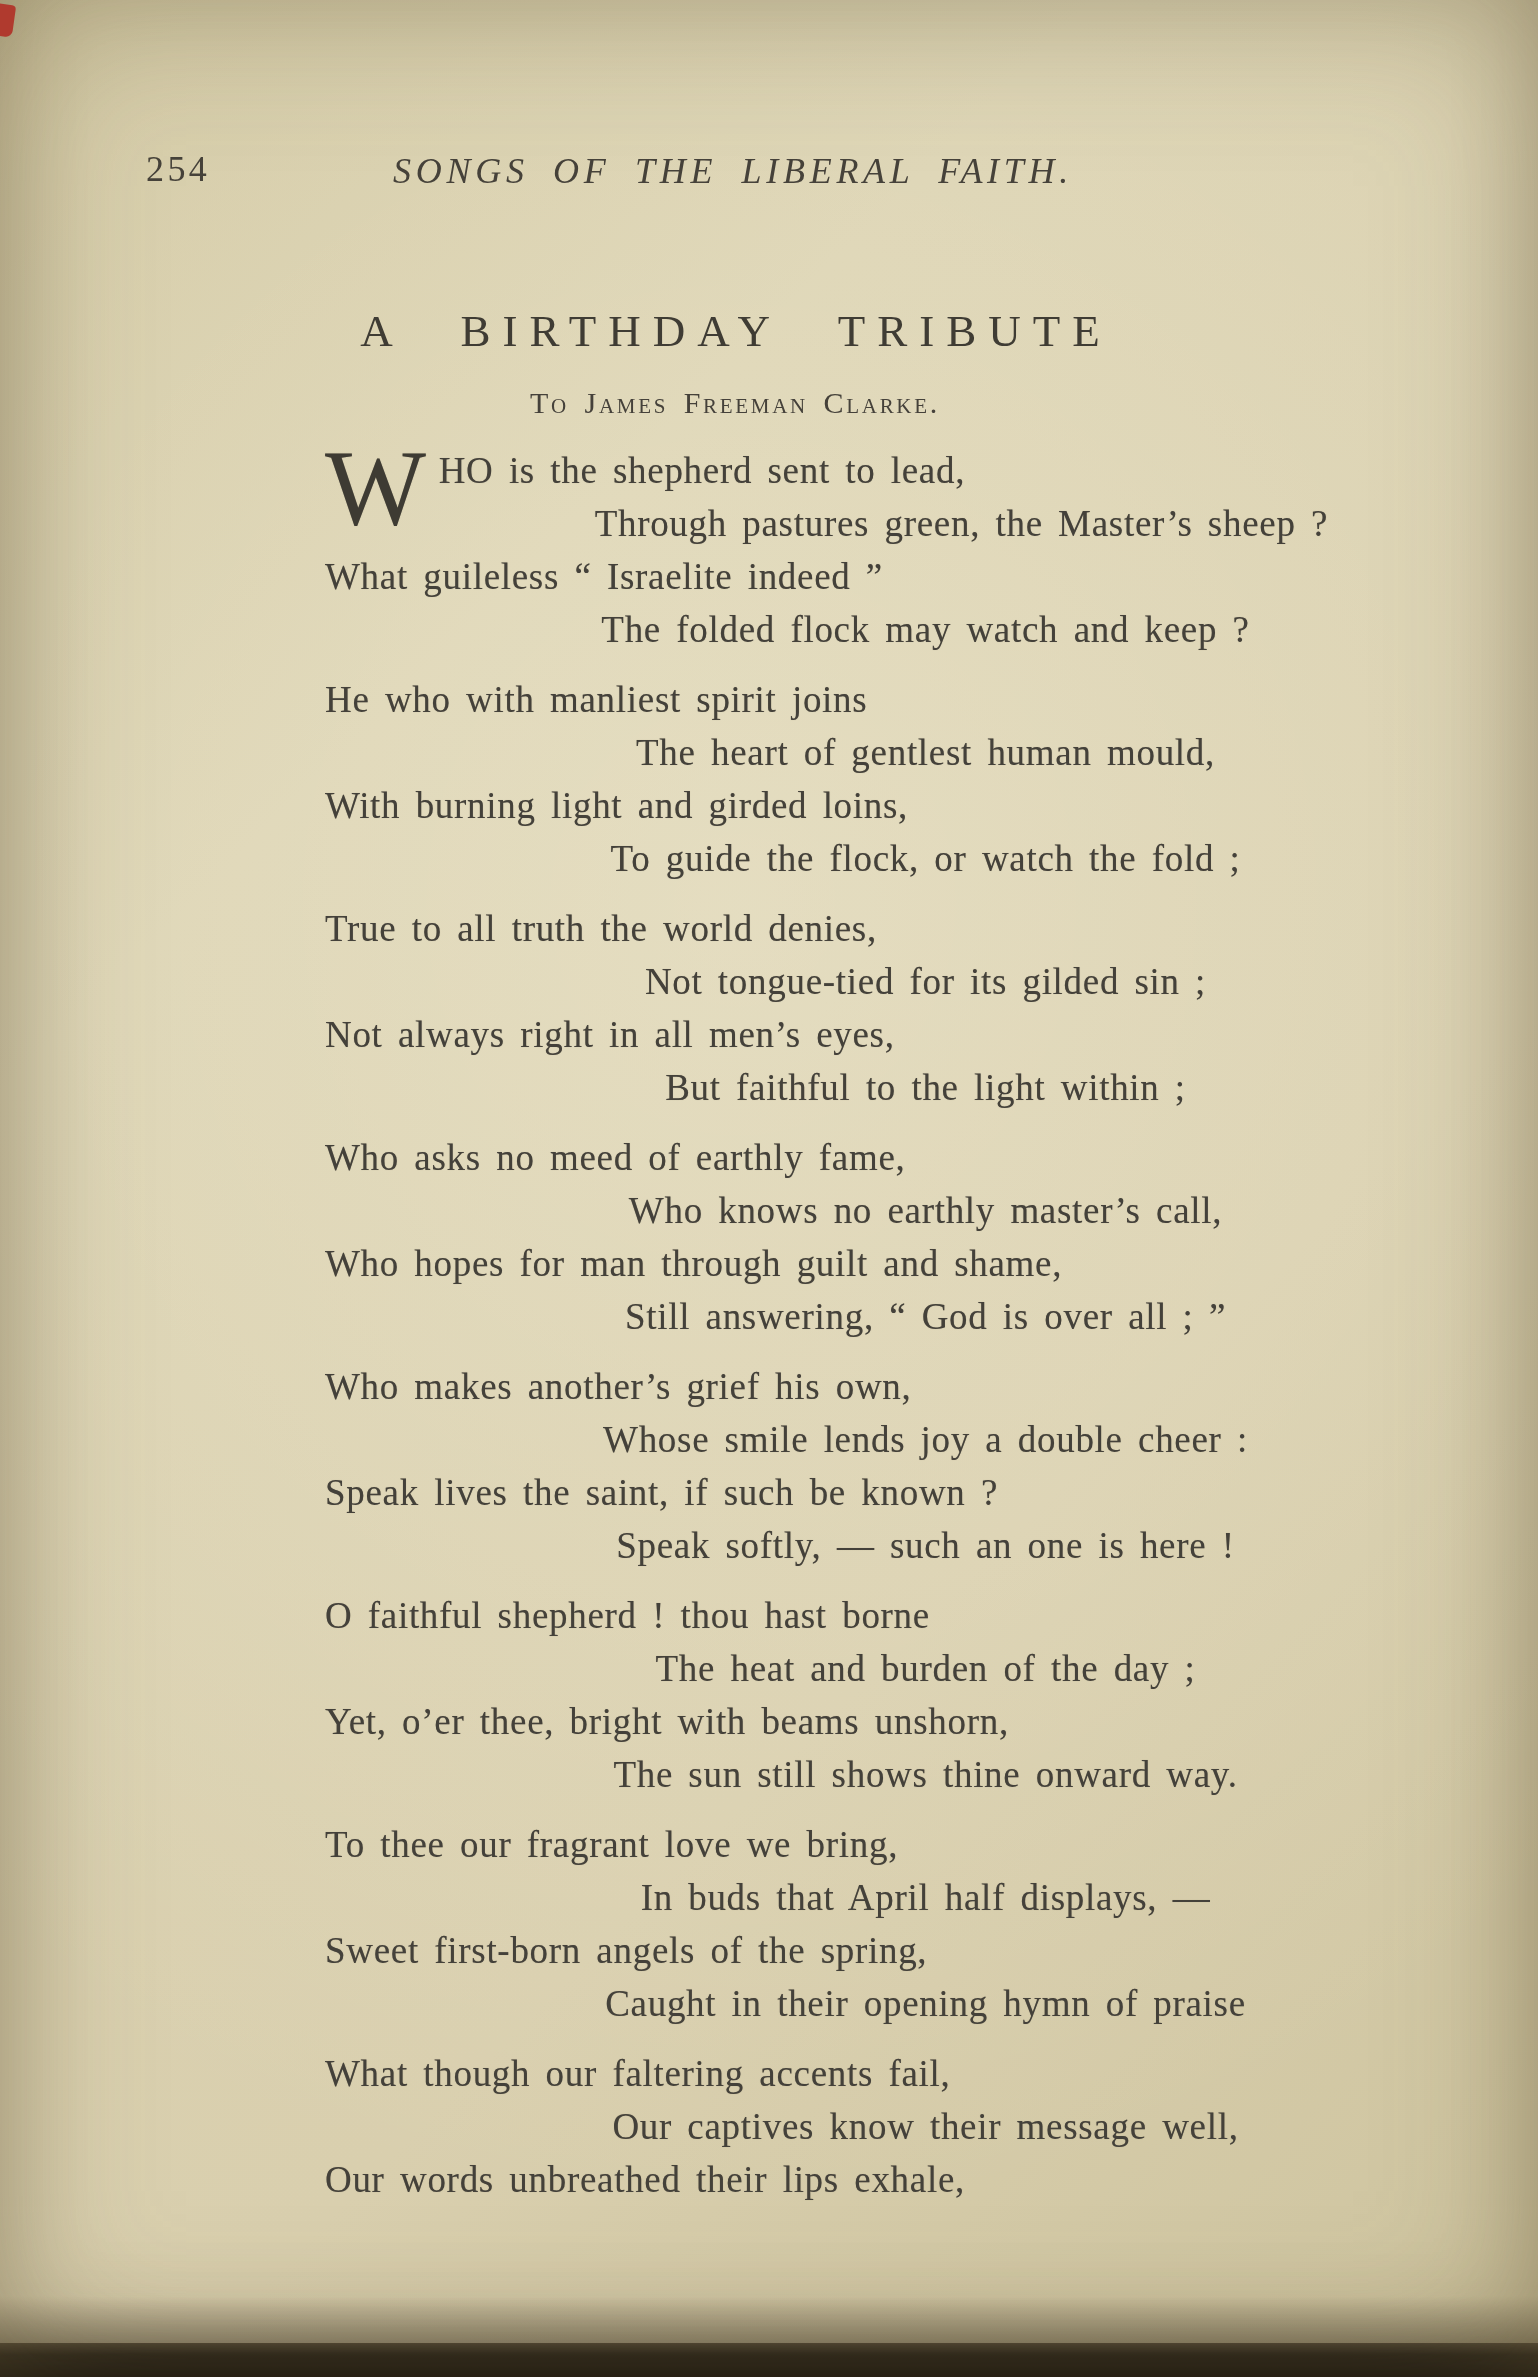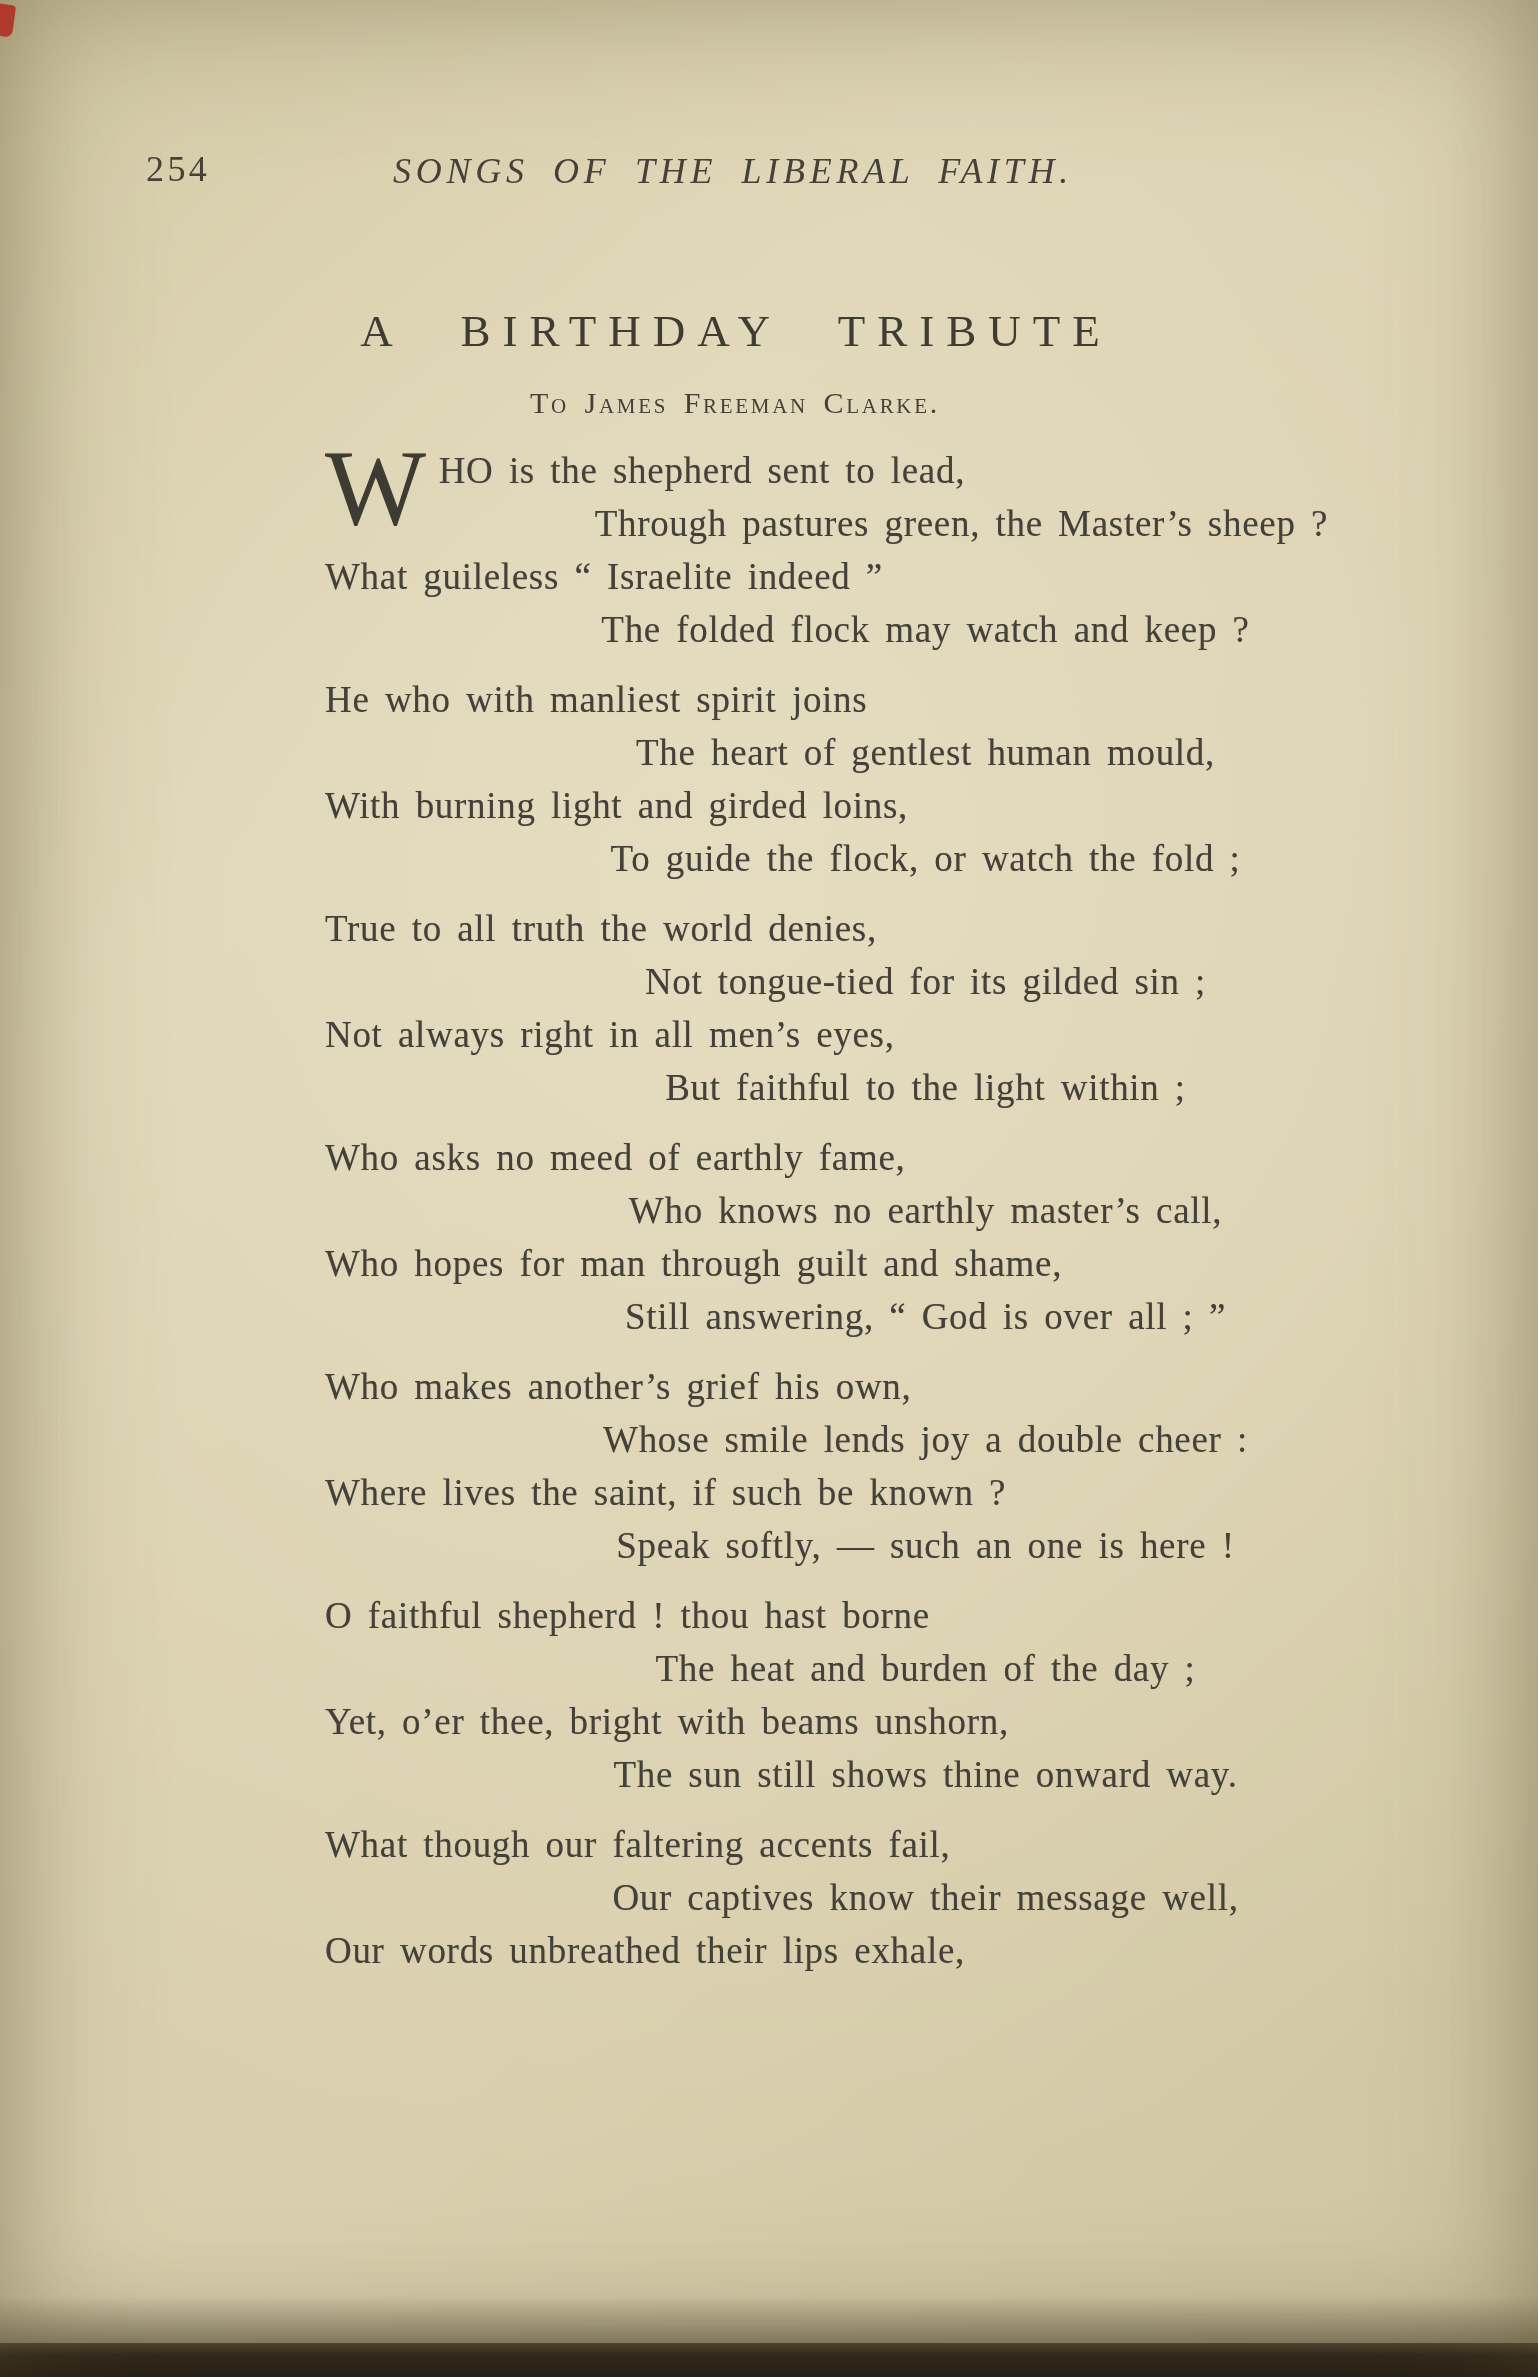--- a/index.html
+++ b/index.html
@@ -131,28 +131,34 @@
     </div>
     <div class="stanza">
       <div class="line">Who asks no meed of earthly fame,</div>
       <div class="line indent">Who knows no earthly master’s call,</div>
       <div class="line">Who hopes for man through guilt and shame,</div>
       <div class="line indent">Still answering, “ God is over all ; ”</div>
     </div>
     <div class="stanza">
       <div class="line">Who makes another’s grief his own,</div>
       <div class="line indent">Whose smile lends joy a double cheer :</div>
-      <div class="line">Where lives the saint, if such be known ?</div>
+      <div class="line">Speak lives the saint, if such be known ?</div>
       <div class="line indent">Speak softly, — such an one is here !</div>
     </div>
     <div class="stanza">
       <div class="line">O faithful shepherd ! thou hast borne</div>
       <div class="line indent">The heat and burden of the day ;</div>
       <div class="line">Yet, o’er thee, bright with beams unshorn,</div>
       <div class="line indent">The sun still shows thine onward way.</div>
+    </div>
+    <div class="stanza">
+      <div class="line">To thee our fragrant love we bring,</div>
+      <div class="line indent">In buds that April half displays, —</div>
+      <div class="line">Sweet first-born angels of the spring,</div>
+      <div class="line indent">Caught in their opening hymn of praise</div>
     </div>
     <div class="stanza">
       <div class="line">What though our faltering accents fail,</div>
       <div class="line indent">Our captives know their message well,</div>
       <div class="line">Our words unbreathed their lips exhale,</div>
     </div>
   </div>
 
 <div class="scan-edge-shadow"></div>
 <div class="scan-edge-bottom"></div>

